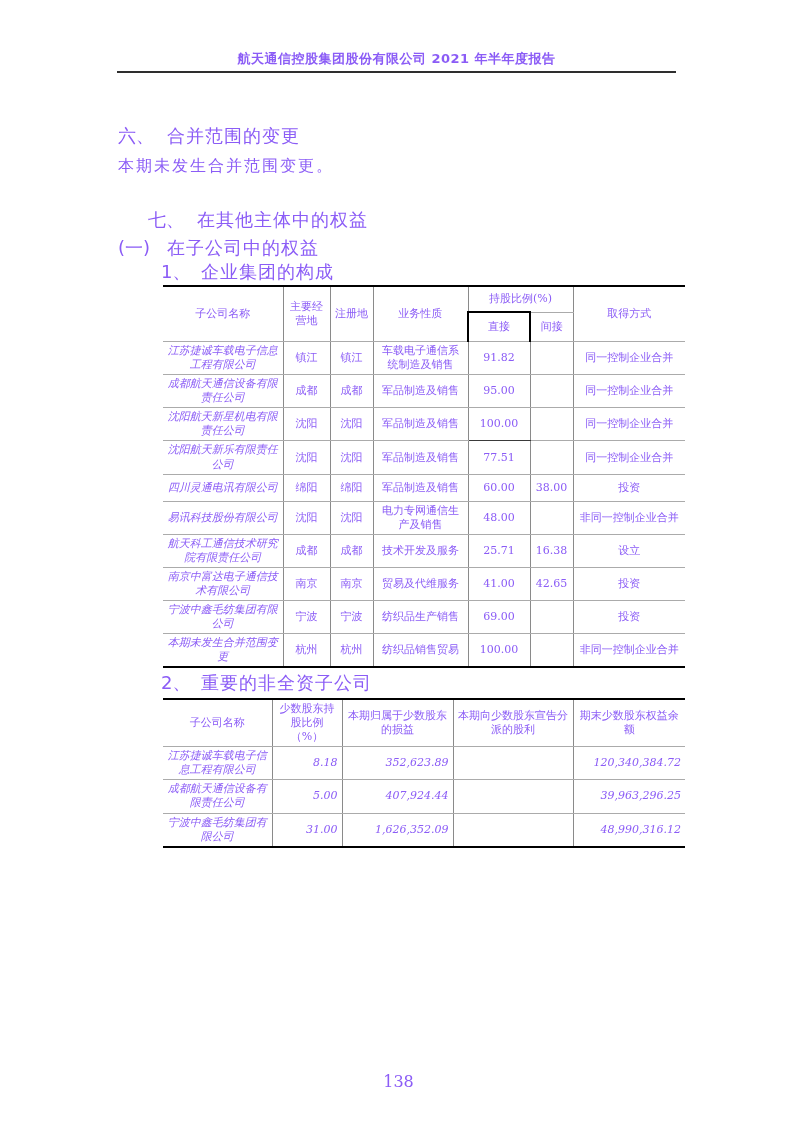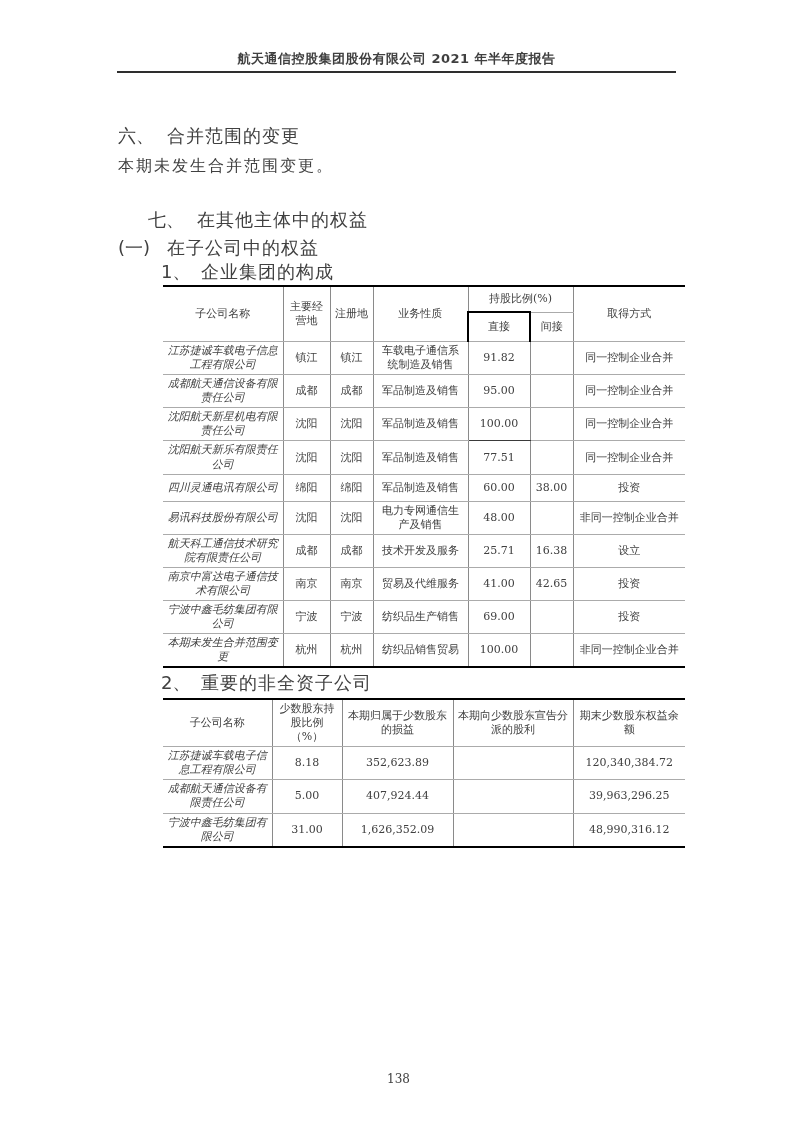--- a/index.html
+++ b/index.html
@@ -1,18 +1,18 @@
 <!DOCTYPE html>
 <html><head>
 <meta charset="utf-8">
 <style>
   html, body { margin:0; padding:0; background:#ffffff; }
   .page {
     position:relative; width:793px; height:1122px; margin:0 auto;
-    background:#ffffff; color:#404040;
+    background:#ffffff; color:#8b5cf6;
     font-family:"DejaVu Serif","Liberation Serif",serif;
     overflow:hidden;
   }
   .doc-title {
     position:absolute; top:50px; left:0; right:0; text-align:center;
     font-family:"DejaVu Sans","Liberation Sans",sans-serif;
     font-weight:bold; font-size:13px; letter-spacing:0.5px;
   }
   .header-rule {
     position:absolute; left:117px; top:71px; width:559px; height:2px;
@@ -55,24 +55,24 @@
   .edge-r { border-right:none !important; }
   .direct-box {
     border-top:2px solid #000 !important;
     border-left:2px solid #000 !important;
     border-right:2px solid #000 !important;
   }
   .dark-bottom { border-bottom:1.8px solid #3a3a3a !important; }
   .dark-top    { border-top:1.8px solid #3a3a3a !important; }
   .al { text-align:center;  padding-left:3px;font-style:italic; }
   .ac { text-align:center; }
-  .ar { text-align:center; padding-right:7px; }
+  .ar { text-align:right; padding-right:7px;font-style:italic; }
   .pageno {
     position:absolute; top:1072px; left:4px; right:0; text-align:center;
-    font-size:12px;
+    font-size:16px;
   }
 </style>
 </head>
 <body>
 
 <div class="page">
 
   <div class="doc-title">航天通信控股集团股份有限公司 2021 年半年度报告</div>
   <div class="header-rule"></div>
 

